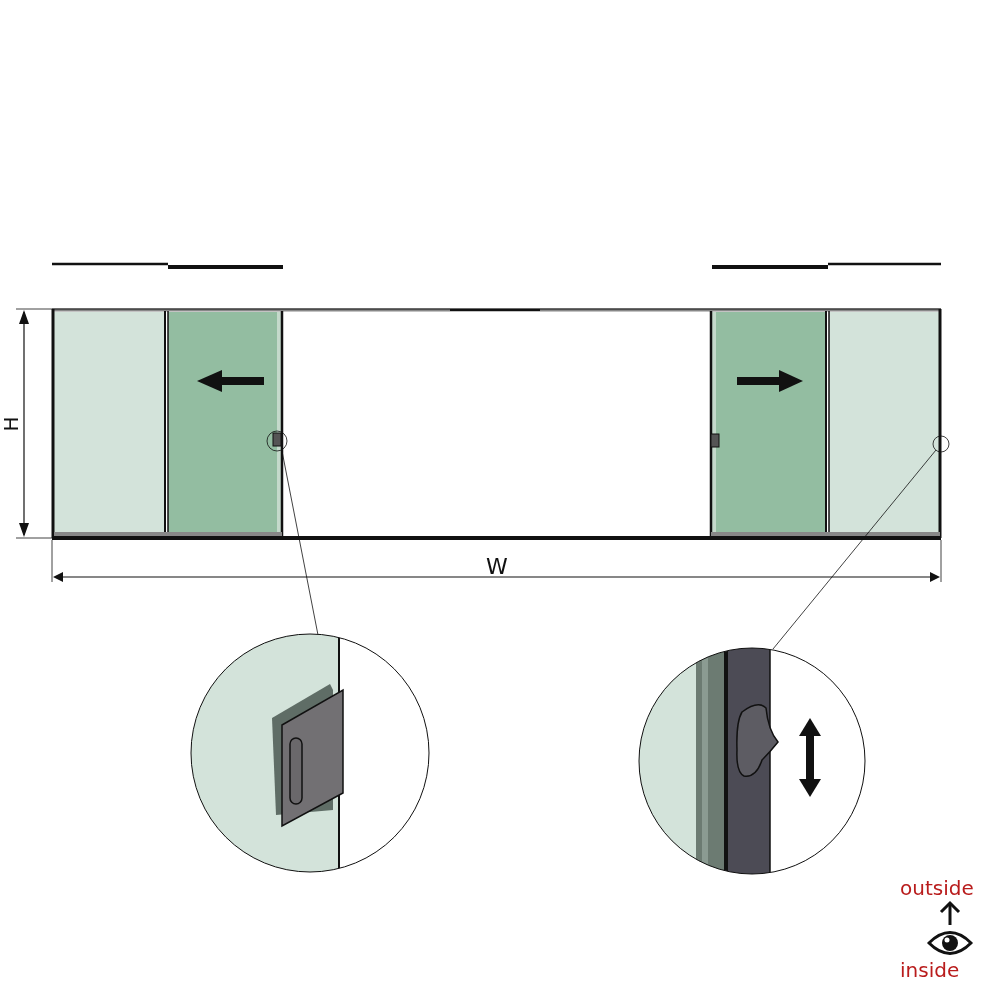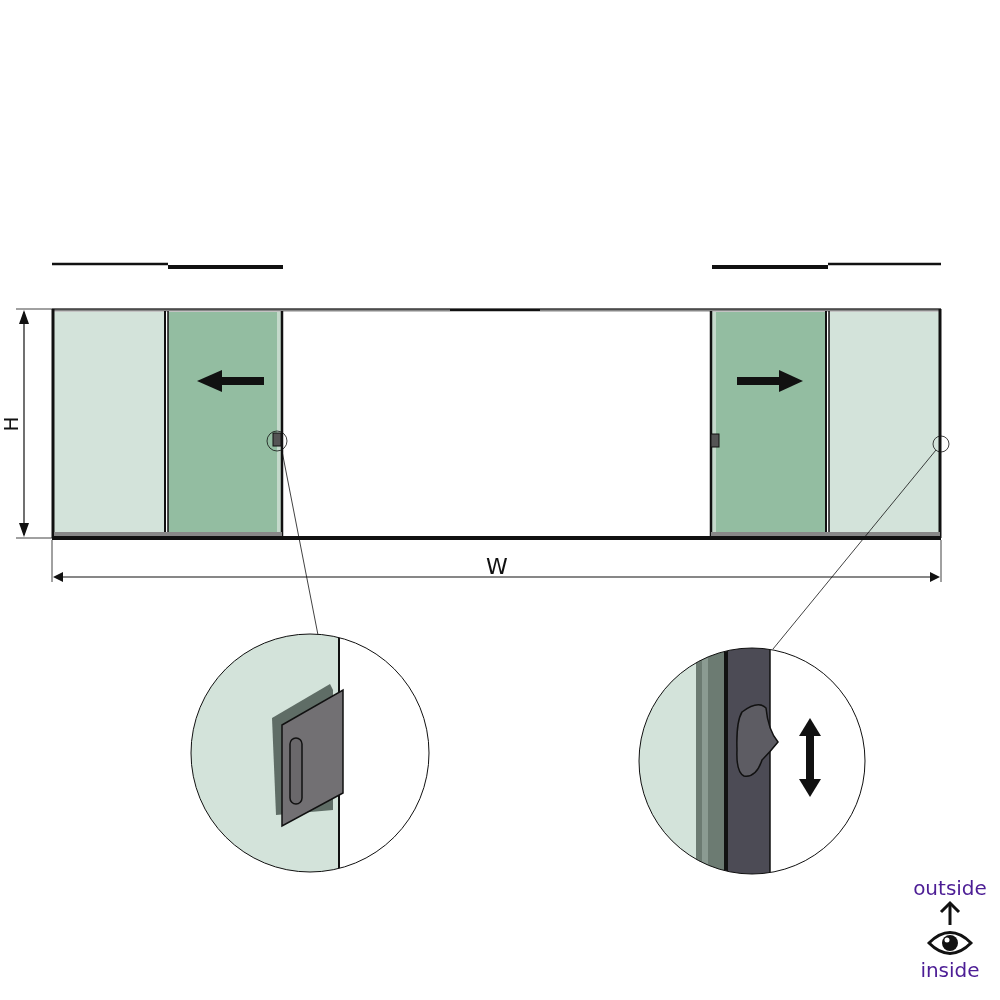--- a/index.html
+++ b/index.html
@@ -1,19 +1,19 @@
 <!DOCTYPE html>
 <html><head>
 <meta charset="utf-8">
 <style>
   html,body{margin:0;padding:0;background:#fff;}
   body{width:1000px;height:1000px;position:relative;overflow:hidden;font-family:"DejaVu Sans",sans-serif;}
   svg{position:absolute;left:0;top:0;}
   .lbl{font-family:"DejaVu Sans",sans-serif;}
-  .legend{position:absolute;left:900px;top:876px;width:100px;text-align:center;color:#4c1d95;}
+  .legend{position:absolute;left:900px;top:876px;width:100px;text-align:left;color:#b91c1c;}
   .legend .t{font-size:20px;line-height:24px;display:block;}
 </style>
 </head>
 <body>
 
 <svg width="1000" height="1000" viewBox="0 0 1000 1000">
 
   <g>
     <line x1="52" y1="264" x2="168" y2="264" stroke="#111" stroke-width="2.5"></line>
     <line x1="168" y1="267" x2="283" y2="267" stroke="#111" stroke-width="4"></line>

